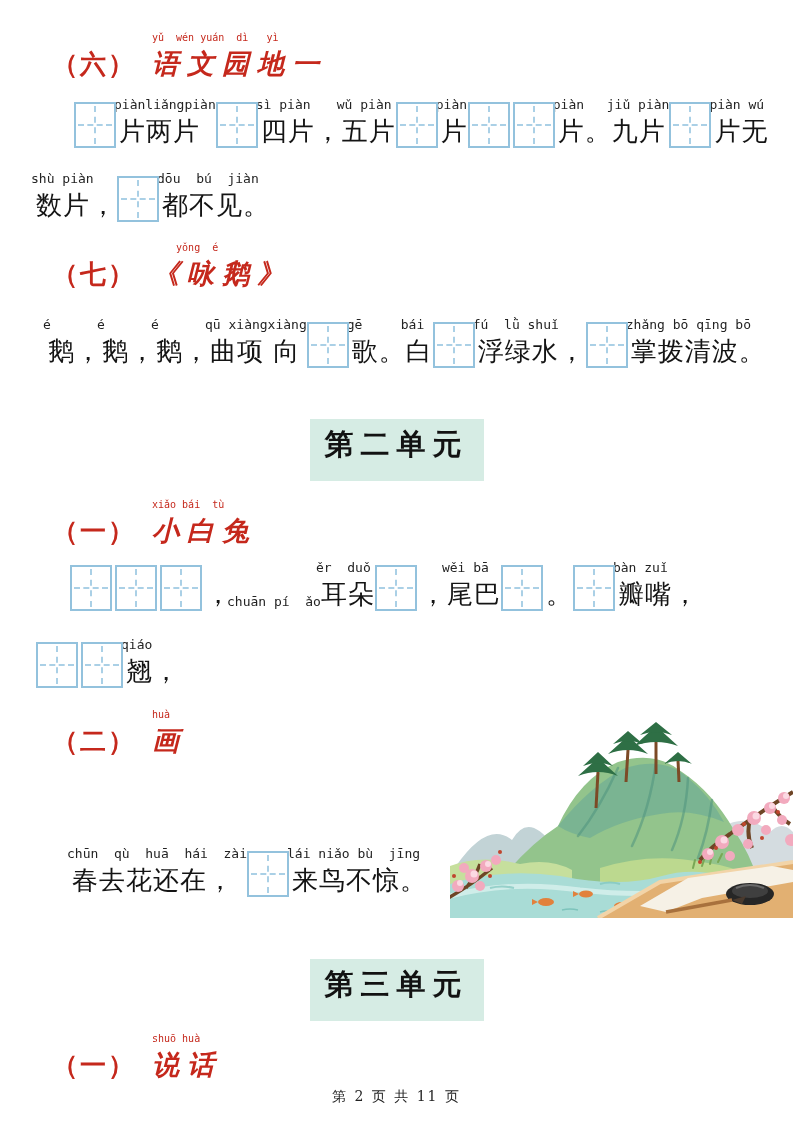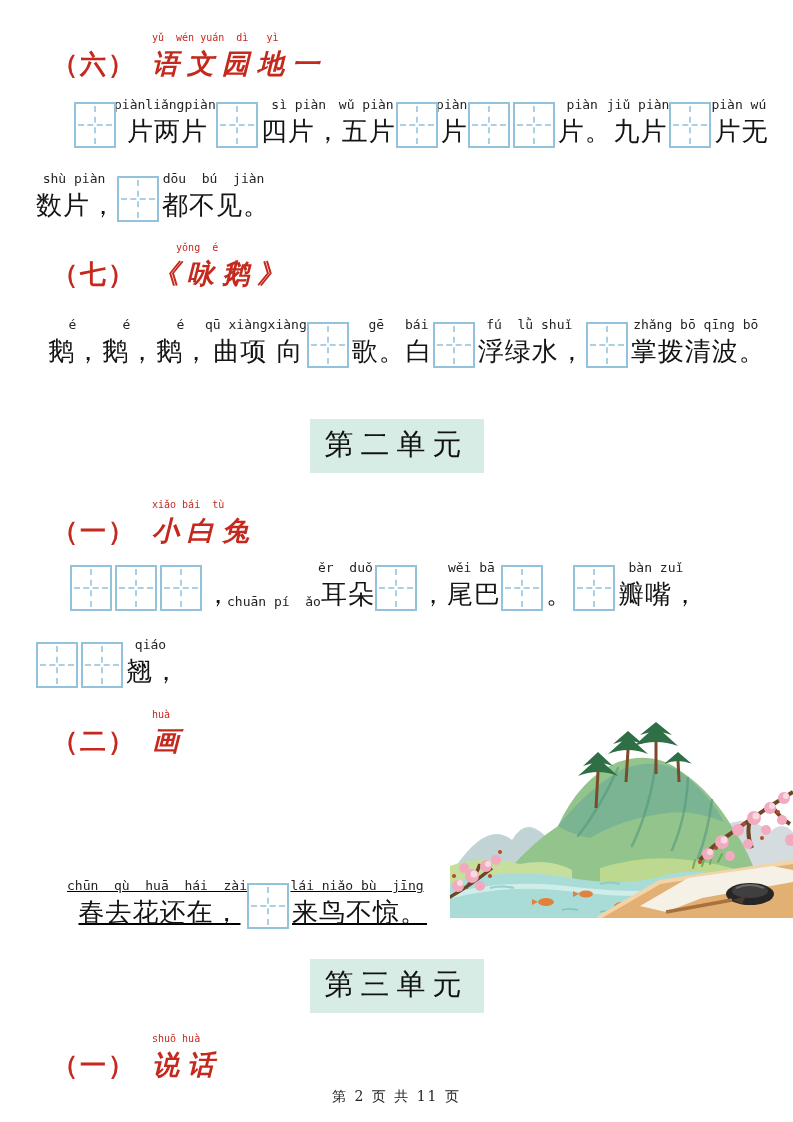--- a/index.html
+++ b/index.html
@@ -17,43 +17,43 @@
   .sec-py { font-family:"DejaVu Sans Mono","Liberation Mono",monospace; font-size:10px; line-height:16px; height:16px; white-space:pre; }
   .sec-title { font-size:27px; line-height:36px; font-weight:bold; letter-spacing:8px;font-style:italic; }
   #sec6  { left:52px; top:30px; }
   #sec7  { left:52px; top:240px; }
   #sec21 { left:52px; top:497px; }
   #sec22 { left:52px; top:707px; }
   #sec31 { left:52px; top:1031px; }
 
   
   .unit { position:absolute; left:0; width:100%; display:flex; justify-content:center; }
-  .unit-inner { background:var(--hl,#d6ece4); padding:6px 15px 8px 15px; font-size:29px; font-weight:normal; letter-spacing:7px; color:#121212;text-align:center; }
+  .unit-inner { background:var(--hl,#d6ece4); padding:6px 15px 16px 15px; font-size:29px; font-weight:bold; letter-spacing:7px; color:#121212;text-align:center; }
   #unit2 { top:419px; }
   #unit3 { top:959px; }
 
   
   .line { position:absolute; display:flex; align-items:flex-end; }
-  .tok { display:inline-flex; flex-direction:column; align-items:center; }
+  .tok { display:inline-flex; flex-direction:column; align-items:flex-start; }
   .py  { font-family:"DejaVu Sans Mono","Liberation Mono",monospace; font-size:13px; line-height:16px; height:16px;
          color:#232323; white-space:pre; margin-left:-5px; margin-bottom:1px; }
   .hz  { font-size:26px; line-height:34px; color:#141414; letter-spacing:1px; white-space:pre; }
   .box { width:42px; height:46px; border:2px solid var(--box_border,#93c2dd); position:relative;
          margin:0 3px 0 0; flex:0 0 auto; background:#fff; }
   .box::before { content:""; position:absolute; left:2px; right:2px; top:50%; margin-top:-1px;
                  border-top:2px dashed var(--box_cross,#aad0e6); }
   .box::after  { content:""; position:absolute; top:2px; bottom:2px; left:50%; margin-left:-1px;
                  border-left:2px dashed var(--box_cross,#aad0e6); }
   #line1 { left:74px;  top:97px; }
   #line2 { left:36px;  top:171px; }
   #line3 { left:48px;  top:317px; }
   #line4 { left:70px;  top:560px; }
   #line5 { left:36px;  top:637px; }
   #line6 { left:78px;  top:775px; }
-  #line7 { left:72px;  top:878px;text-decoration:underline; }
+  #line7 { left:72px;  top:846px; }
 
   .illus { position:absolute; left:450px; top:716px; width:343px; height:202px; }
 
   .footer { position:absolute; left:0; width:100%; bottom:16px; text-align:center;
             font-size:14px; color:#222; letter-spacing:2px; }
 </style>
 </head>
 <body>
 
 <div class="page">

